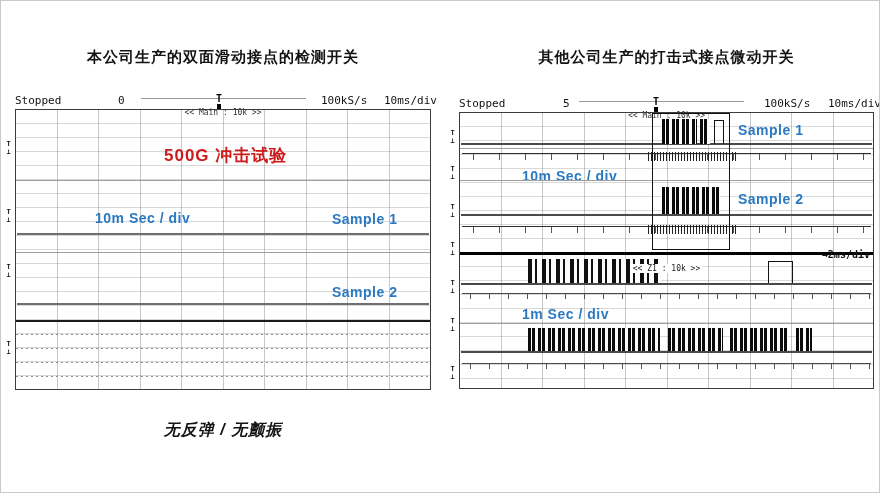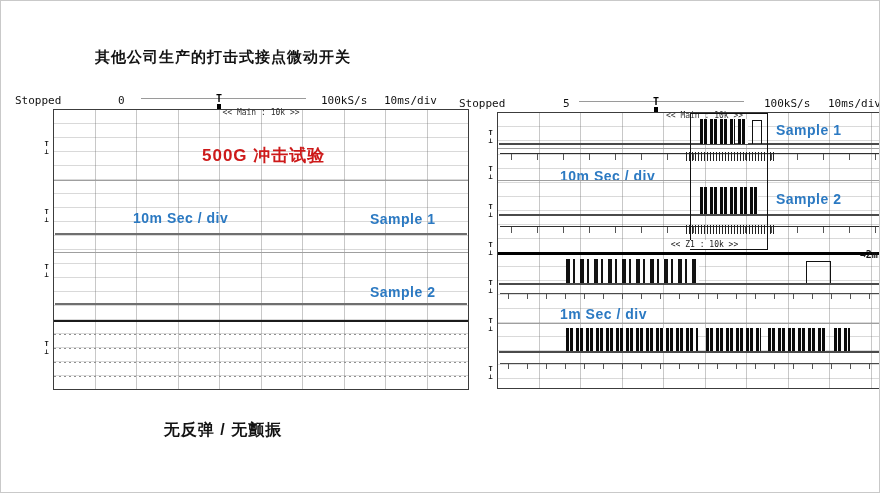--- a/index.html
+++ b/index.html
@@ -1,31 +1,31 @@
 <!DOCTYPE html>
 <html><head>
 <meta charset="utf-8">
 <style>
   html,body{margin:0;padding:0;background:#fff;}
   .canvas{position:relative;width:880px;height:493px;background:#fff;border:1px solid #c9c9c9;
           box-sizing:border-box;font-family:"Liberation Sans","DejaVu Sans",sans-serif;overflow:hidden;}
   .panel-title{position:absolute;top:47px;font-size:15px;font-weight:600;color:#131313;text-align:center;letter-spacing:1px;}
-  .caption{position:absolute;top:419px;font-size:16px;font-weight:700;color:#131313;text-align:center;letter-spacing:1px;}
+  .caption{position:absolute;top:419px;font-size:16px;font-weight:700;color:#131313;text-align:center;letter-spacing:1px;font-style:italic;}
   
   .shead{position:absolute;height:16px;font-family:"DejaVu Sans Mono","Liberation Mono",monospace;
          font-size:11px;font-weight:400;color:#111;}
   .shead span{position:absolute;white-space:nowrap;}
   .trigline{position:absolute;height:1px;background:#9a9a9a;}
   .trig-t{position:absolute;text-align:center;width:10px;}
   .trig-t::after{content:"";display:block;width:4px;height:5px;background:#000;margin:0 auto;}
   
   .scope{position:absolute;border:1.5px solid #3c3c3c;background-color:#fff;box-sizing:border-box;
      background-image:
        repeating-linear-gradient(to right,transparent 0,transparent 40.5px,rgba(110,110,110,.38) 40.5px,rgba(110,110,110,.38) 41.5px),
-       repeating-linear-gradient(to bottom,transparent 0,transparent 13px,rgba(130,130,130,.30) 13px,rgba(130,130,130,.30) 14px); margin-left: 38px;}
+       repeating-linear-gradient(to bottom,transparent 0,transparent 13px,rgba(130,130,130,.30) 13px,rgba(130,130,130,.30) 14px);}
   .winlabel{position:absolute;left:0;right:0;top:-2px;text-align:center;
             font-family:"DejaVu Sans Mono","Liberation Mono",monospace;font-size:8px;color:#333;white-space:pre;}
   .divider{position:absolute;left:0;right:0;height:1px;background:#9f9f9f;}
   .divider.dark{height:2px;background:#1b1b1b;}
   .divider.thick{height:3px;background:#000;}
   .trace{position:absolute;left:1px;right:1px;height:2px;background:#6f6f6f;}
   .trace.dk{background:#4a4a4a;}
   .chmark{position:absolute;left:-14px;width:13px;text-align:center;
           font-family:"DejaVu Sans Mono","Liberation Mono",monospace;font-size:7px;line-height:8px;
           font-weight:700;color:#111;}
@@ -51,21 +51,21 @@
   .z1label span{background:#fff;padding:0 3px;font-family:"DejaVu Sans Mono","Liberation Mono",monospace;
                 font-size:8px;color:#222;white-space:pre;}
   .ztb{position:absolute;font-family:"DejaVu Sans Mono","Liberation Mono",monospace;font-size:10px;
        font-weight:700;color:#111;z-index:3;white-space:nowrap;}
 </style>
 </head>
 <body>
 
 <div class="canvas">
 
-  <div class="panel-title" style="left:14px;width:416px;">其他公司生产的打击式接点微动开关</div>
+  <div class="panel-title" style="left:14px;width:416px;">本公司生产的双面滑动接点的检测开关</div>
 
   <div class="shead" style="left:0;top:93px;width:440px;">
     <span style="left:14px;">Stopped</span>
     <span style="left:117px;">0</span>
     <span style="left:320px;">100kS/s</span>
     <span style="left:383px;">10ms/div</span>
   </div>
   <div class="trigline" style="left:140px;top:97px;width:165px;"></div>
   <div class="trig-t" style="left:213px;top:92px;font-family:'DejaVu Sans Mono',monospace;font-size:10px;font-weight:700;"><span>T</span></div>
 
@@ -103,20 +103,21 @@
     <div class="trace" style="top:193px;"></div>
 
     <div class="dashrow" style="top:224px;"></div>
     <div class="dashrow" style="top:238px;"></div>
     <div class="dashrow" style="top:252px;"></div>
     <div class="dashrow" style="top:266px;"></div>
   </div>
 
   <div class="caption" style="left:14px;width:416px;">无反弹 / 无颤振</div>
 
+  <div class="panel-title" style="left:458px;width:415px;">其他公司生产的打击式接点微动开关</div>
 
   <div class="shead" style="left:444px;top:96px;width:436px;">
     <span style="left:14px;">Stopped</span>
     <span style="left:118px;">5</span>
     <span style="left:319px;">100kS/s</span>
     <span style="left:383px;">10ms/div</span>
   </div>
   <div class="trigline" style="left:578px;top:100px;width:165px;"></div>
   <div class="trig-t" style="left:650px;top:95px;font-family:'DejaVu Sans Mono',monospace;font-size:10px;font-weight:700;"><span>T</span></div>
 
@@ -169,21 +170,21 @@
     <div class="burst" style="left:202px;top:74px;width:58px;height:27px;"></div>
     <div class="blue-note" style="left:278px;top:78px;">Sample 2</div>
     <div class="noise" style="top:113px;"></div>
     <div class="noise-dense" style="left:188px;top:112px;width:88px;"></div>
 
     <div class="select-rect" style="left:192px;top:0;width:78px;height:137px;"></div>
 
 
     <div class="divider thick" style="top:139px;"></div>
 
-    <div class="z1label" style="top:120px;"><span>&lt;&lt; Z1 : 10k &gt;&gt;</span></div>
+    <div class="z1label" style="top:144px;"><span>&lt;&lt; Z1 : 10k &gt;&gt;</span></div>
     <div class="ztb" style="right:3px;top:136px;">→2ms/div</div>
 
     <div class="trace dk" style="top:170px;"></div>
     <div class="burst-sparse" style="left:68px;top:146px;width:133px;height:24px;"></div>
     <div class="pulse-outline" style="left:308px;top:148px;width:25px;height:22px;"></div>
     <div class="noise-sm" style="top:180px;"></div>
 
     <div class="blue-note" style="left:62px;top:193px;">1m Sec / div</div>
     <div class="divider" style="top:210px;"></div>
 

